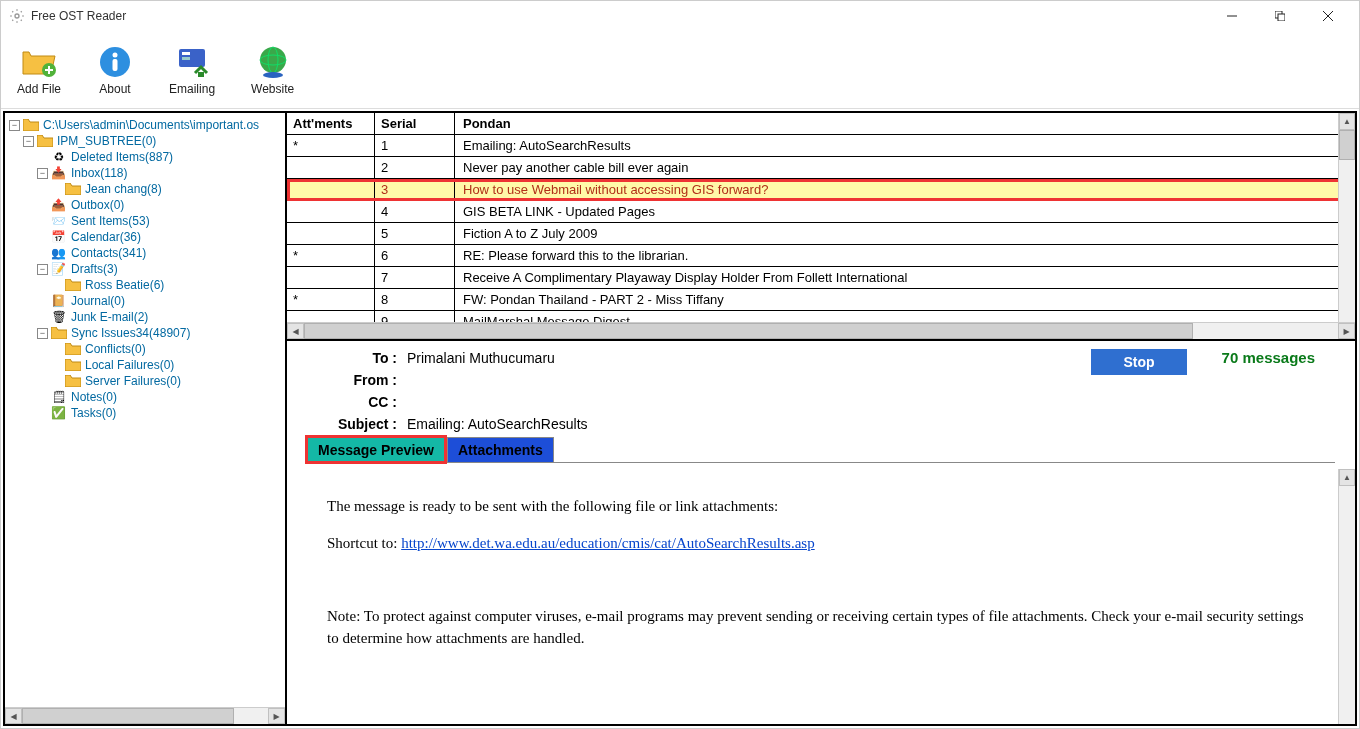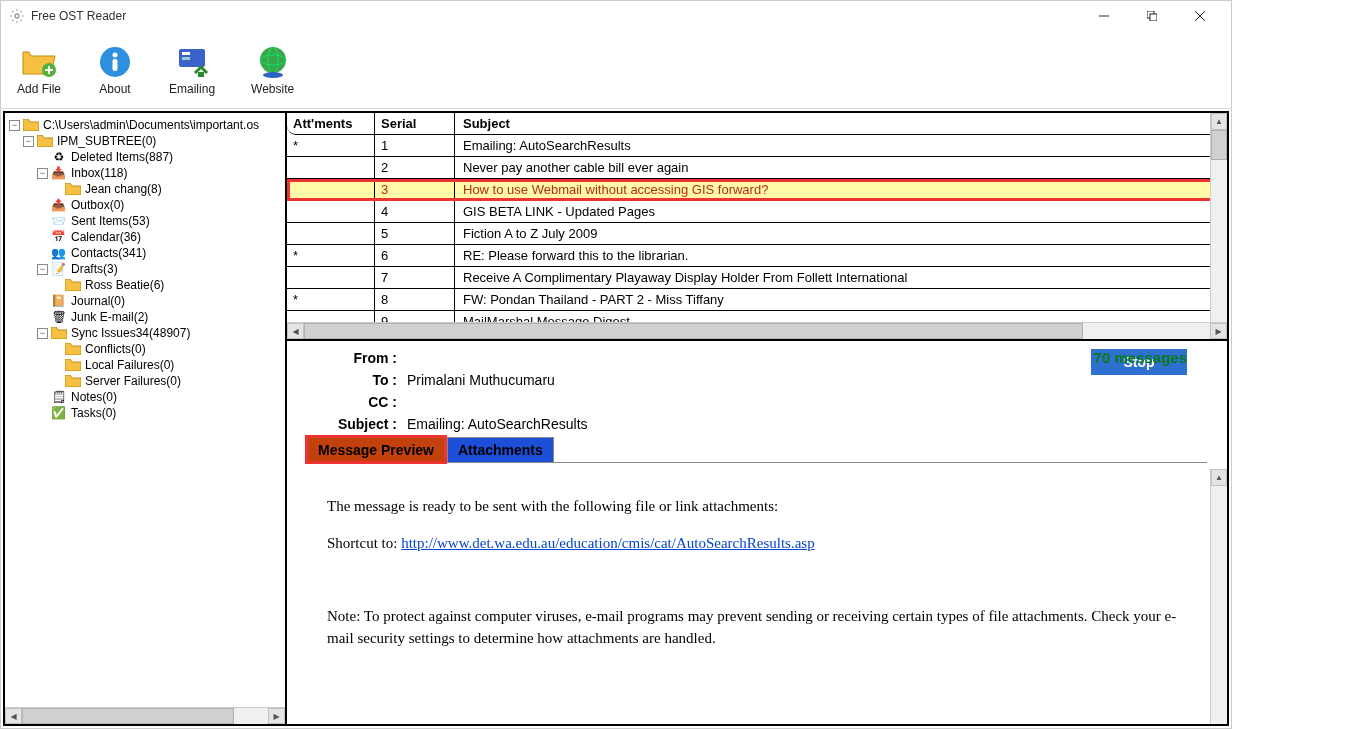--- a/index.html
+++ b/index.html
@@ -1,41 +1,41 @@
 <!DOCTYPE html>
 <html><head>
 <meta charset="utf-8">
 <style>
 * { box-sizing: border-box; margin: 0; padding: 0; }
 body { font-family: "Segoe UI", Tahoma, sans-serif; font-size: 12px; background: #fff; overflow: hidden; }
-.window { width: 1232px; height: 729px; display: flex; flex-direction: column; border: 1px solid #ccc; }
+.window { width: 1360px; height: 729px; display: flex; flex-direction: column; border: 1px solid #ccc; }
 .titlebar { height: 30px; display: flex; align-items: center; padding: 0 8px; }
 .titlebar .icon { width: 16px; height: 16px; margin-right: 6px; color: #888; }
 .titlebar .title { flex: 1; font-size: 12px; color: #333; }
 .winbtns { display: flex; gap: 2px; }
 .winbtn { width: 46px; height: 28px; display: flex; align-items: center; justify-content: center; color: #222; }
 .winbtn svg { width: 10px; height: 10px; }
 .toolbar { height: 78px; display: flex; align-items: center; padding: 4px 16px; gap: 36px; border-bottom: 1px solid #ddd; }
 .tbtn { display: flex; flex-direction: column; align-items: center; gap: 2px; cursor: pointer; }
 .tbtn .ticon { width: 36px; height: 36px; display: flex; align-items: center; justify-content: center; }
 .tbtn .tlabel { font-size: 12px; color: #222; }
 .main { flex: 1; display: flex; overflow: hidden; border: 2px solid #000; margin: 2px; }
 .tree { width: 282px; border-right: 2px solid #000; overflow: hidden; display: flex; flex-direction: column; }
 .tree-inner { flex:1; overflow:auto; padding: 4px 2px; font-size: 12px; line-height: 16px; }
 .tnode { display:flex; align-items:center; white-space:nowrap; height:16px; }
 .expander { width:11px; height:11px; border:1px solid #888; margin-right:3px; display:inline-flex; align-items:center; justify-content:center; font-size:9px; line-height:1; color:#555; cursor:pointer; }
 .nicon { width:16px; height:14px; display:inline-flex; align-items:center; justify-content:center; margin-right:4px; }
-.nlabel { color:#000000; }
+.nlabel { color:#0369a1; }
 .tree-scroll { height:17px; background:#f0f0f0; border-top:1px solid #ccc; display:flex; }
 .tree-scroll .sarrow { width:17px; background:#e4e4e4; border:1px solid #c0c0c0; display:flex; align-items:center; justify-content:center; font-size:8px; color:#555;}
 .tree-scroll .strack { flex:1; position:relative; }
 .tree-scroll .sthumb { position:absolute; left:0; top:0; height:100%; width:86%; background:#d0d0d0; border:1px solid #b0b0b0;}
 .right { flex:1; display:flex; flex-direction:column; overflow:hidden; }
 .msglist { height: 228px; display:flex; flex-direction:column; border-bottom:2px solid #000; position:relative; }
-.mhead { display:flex; height:22px; border-bottom:1px solid #000; font-weight:bold; font-size:13px;border-radius:9px;}
+.mhead { display:flex; height:22px; border-bottom:1px solid #000; font-weight:bold; font-size:13px;}
 .mhead .cell { border-right:1px solid #000; padding:3px 6px; }
 .mrowwrap { flex:1; overflow:hidden; }
 .mrow { display:flex; height:22px; border-bottom:1px solid #000; font-size:13px; }
 .mrow .cell { border-right:1px solid #000; padding:3px 6px; white-space:nowrap; overflow:hidden; }
 .mrow.sel { background:#fff9a8; color:#b03018; outline:3px solid #e33; outline-offset:-3px; }
 .col-att { width:88px; }
 .col-ser { width:80px; }
 .col-sub { flex:1; padding-left:8px !important; }
 .vscroll { position:absolute; right:0; top:0; width:17px; height:calc(100% - 17px); background:#f0f0f0; border-left:1px solid #ccc;}
 .vscroll .sarrow { height:17px; background:#e4e4e4; border:1px solid #c0c0c0; display:flex; align-items:center; justify-content:center; font-size:8px; color:#555;}
@@ -46,21 +46,21 @@
 .hscroll .sthumb { position:absolute; left:0; top:0; height:100%; width:86%; background:#d0d0d0; border:1px solid #b0b0b0;}
 .detail { flex:1; display:flex; flex-direction:column; overflow:hidden; }
 .dheader { padding: 6px 20px 6px 20px; font-size:14px; position:relative; }
 .drow { display:flex; align-items:center; height:22px; }
 .dlabel { width:90px; text-align:right; font-weight:bold; margin-right:10px; }
 .dval { }
 .stopbtn { position:absolute; left:804px; top:8px; width:96px; height:26px; background:#2f6fd0; color:#fff; font-weight:bold; font-size:14px; display:flex; align-items:center; justify-content:center; cursor:pointer;}
 .msgcount { position:absolute; right:40px; top:8px; color:#0a7a1a; font-weight:bold; font-size:15px;}
 .tabs { display:flex; border-bottom:1px solid #888; margin-top:2px; }
 .tab { padding:4px 10px; font-size:14px; font-weight:bold; border:1px solid #888; border-bottom:none; background:#1d4ed8; margin-right:2px; }
-.tab.active { background:#c2410c; outline:3px solid #e33; outline-offset:-1px; }
+.tab.active { background:#14b8a6; outline:3px solid #e33; outline-offset:-1px; }
 .preview { flex:1; position:relative; overflow:hidden; padding: 26px 40px; font-family: "Times New Roman", serif; font-size:15px; line-height:1.5;}
 .preview p { margin-bottom:14px; }
 .preview a { color:#0645cc; text-decoration:underline; }
 .pvscroll { position:absolute; right:0; top:0; width:17px; height:100%; background:#f0f0f0; border-left:1px solid #ccc;}
 .pvscroll .sarrow { height:17px; background:#e4e4e4; border:1px solid #c0c0c0; display:flex; align-items:center; justify-content:center; font-size:8px; color:#555;}
 .folder-svg { width:16px; height:12px; }
 </style>
 </head>
 <body>
 
@@ -264,21 +264,21 @@
           </div>
         <div class="sarrow">▶</div>
       </div>
     </div>
 
     <div class="right">
       <div class="msglist">
         <div class="mhead">
           <div class="cell col-att">Att'ments</div>
           <div class="cell col-ser">Serial</div>
-          <div class="cell col-sub">Subject</div>
+          <div class="cell col-sub">Pondan</div>
         </div>
         <div class="mrowwrap" id="mrows">
             <div class="mrow">
               <div class="cell col-att">*</div>
               <div class="cell col-ser">1</div>
               <div class="cell col-sub">Emailing: AutoSearchResults</div>
             </div>
             <div class="mrow">
               <div class="cell col-att"></div>
               <div class="cell col-ser">2</div>
@@ -331,26 +331,26 @@
             </div>
           <div class="sarrow">▶</div>
         </div>
       </div>
 
       <div class="detail">
         <div class="dheader">
           <div class="stopbtn">Stop</div>
           <div class="msgcount">70 messages</div>
           <div class="drow">
+              <span class="dlabel">To :</span>
+              <span class="dval">Primalani Muthucumaru</span>
+            </div>
+          <div class="drow">
               <span class="dlabel">From :</span>
               <span class="dval"></span>
-            </div>
-          <div class="drow">
-              <span class="dlabel">To :</span>
-              <span class="dval">Primalani Muthucumaru</span>
             </div>
           <div class="drow">
               <span class="dlabel">CC :</span>
               <span class="dval"></span>
             </div>
           <div class="drow">
               <span class="dlabel">Subject :</span>
               <span class="dval">Emailing: AutoSearchResults</span>
             </div>
           <div class="tabs">

